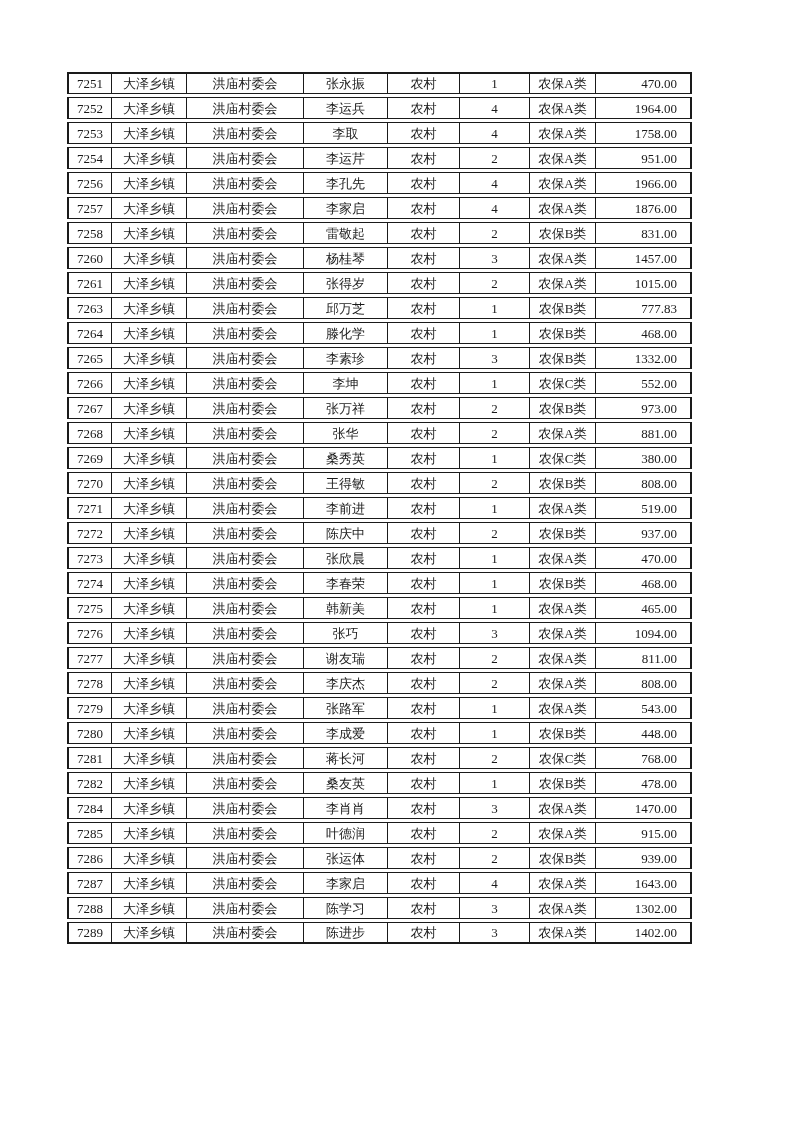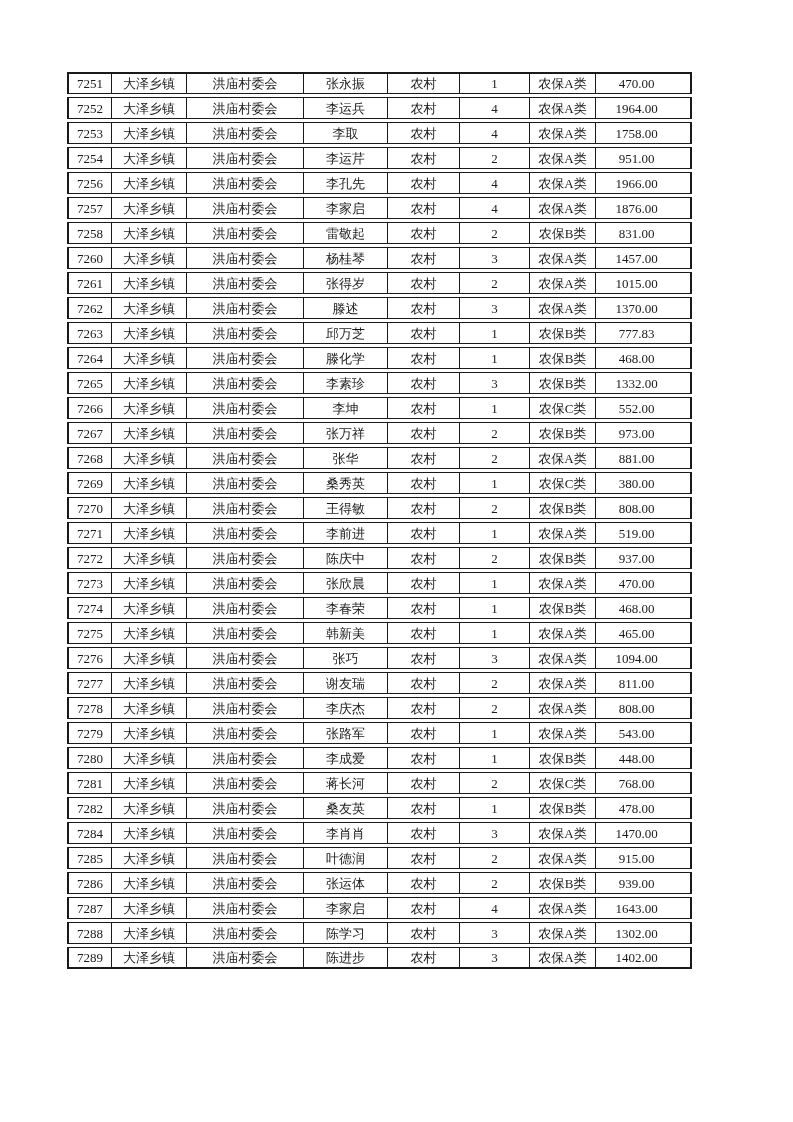--- a/index.html
+++ b/index.html
@@ -42,20 +42,21 @@
     vertical-align: middle;
     line-height: 1;
     white-space: nowrap;
     overflow: hidden;
   }
   td:first-child { border-left-width: 2px; margin-left: 47px; }
   td:last-child  { border-right-width: 2px; }
   tbody tr:first-of-type td { border-top-width: 2px; }
   tbody tr:last-of-type td  { border-bottom-width: 2px; }
   td.amount {
+    text-align: right;
     padding-right: 13px;
   }
 </style>
 </head>
 <body>
 
 <div class="page">
   <table class="roster">
     <colgroup>
       <col class="c1">
@@ -163,30 +164,20 @@
           <td class="seq">7261</td>
           <td class="town">大泽乡镇</td>
           <td class="vill">洪庙村委会</td>
           <td class="pname">张得岁</td>
           <td class="resid">农村</td>
           <td class="count">2</td>
           <td class="itype">农保A类</td>
           <td class="amount">1015.00</td>
         </tr>
 
-        <tr>
-          <td class="seq">7262</td>
-          <td class="town">大泽乡镇</td>
-          <td class="vill">洪庙村委会</td>
-          <td class="pname">滕述</td>
-          <td class="resid">农村</td>
-          <td class="count">3</td>
-          <td class="itype">农保A类</td>
-          <td class="amount">1370.00</td>
-        </tr>
 
         <tr>
           <td class="seq">7263</td>
           <td class="town">大泽乡镇</td>
           <td class="vill">洪庙村委会</td>
           <td class="pname">邱万芝</td>
           <td class="resid">农村</td>
           <td class="count">1</td>
           <td class="itype">农保B类</td>
           <td class="amount">777.83</td>

